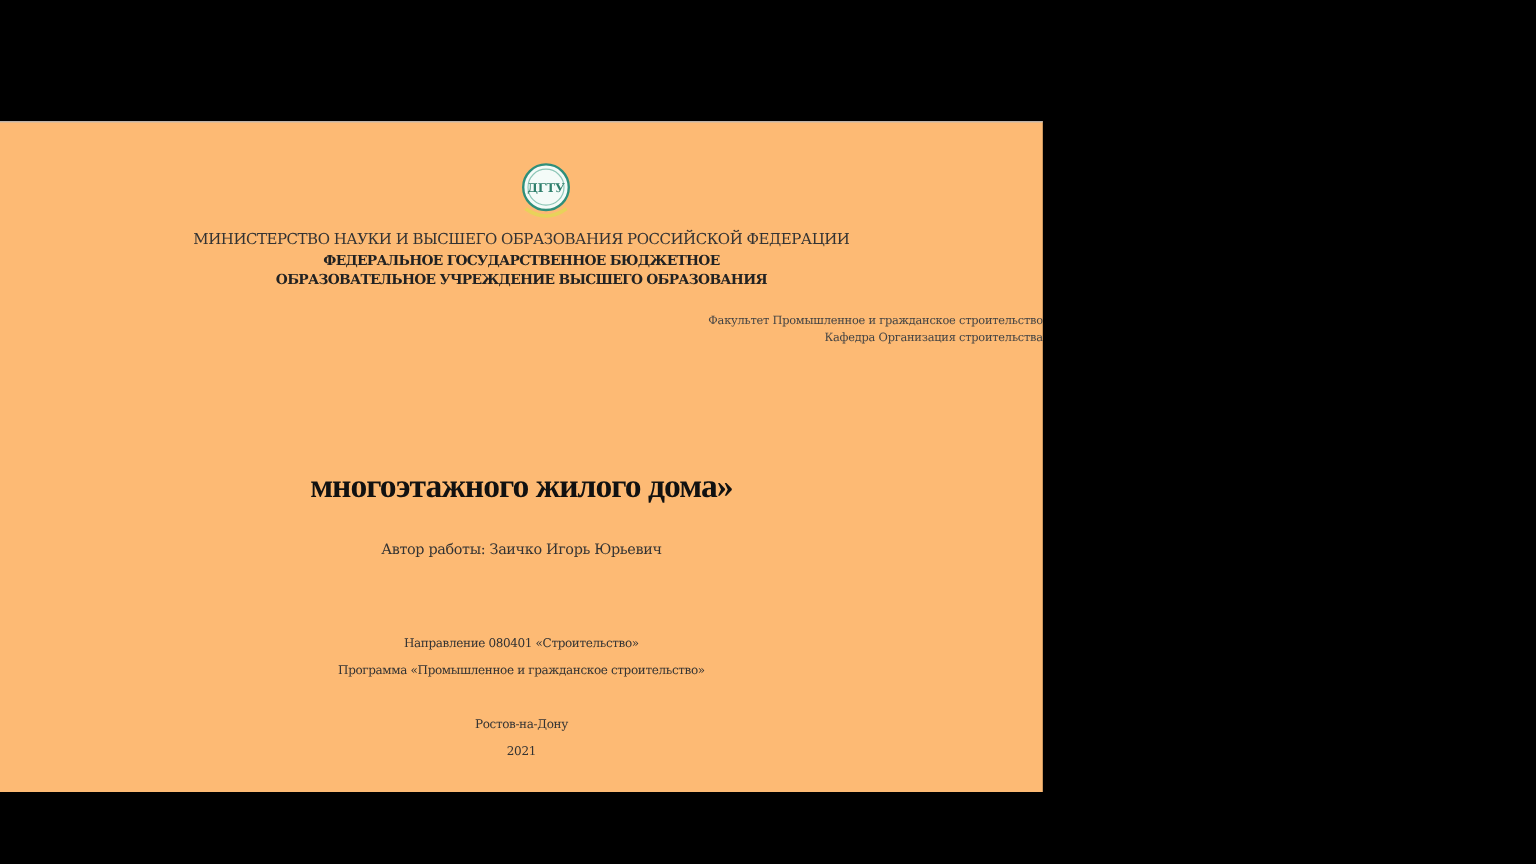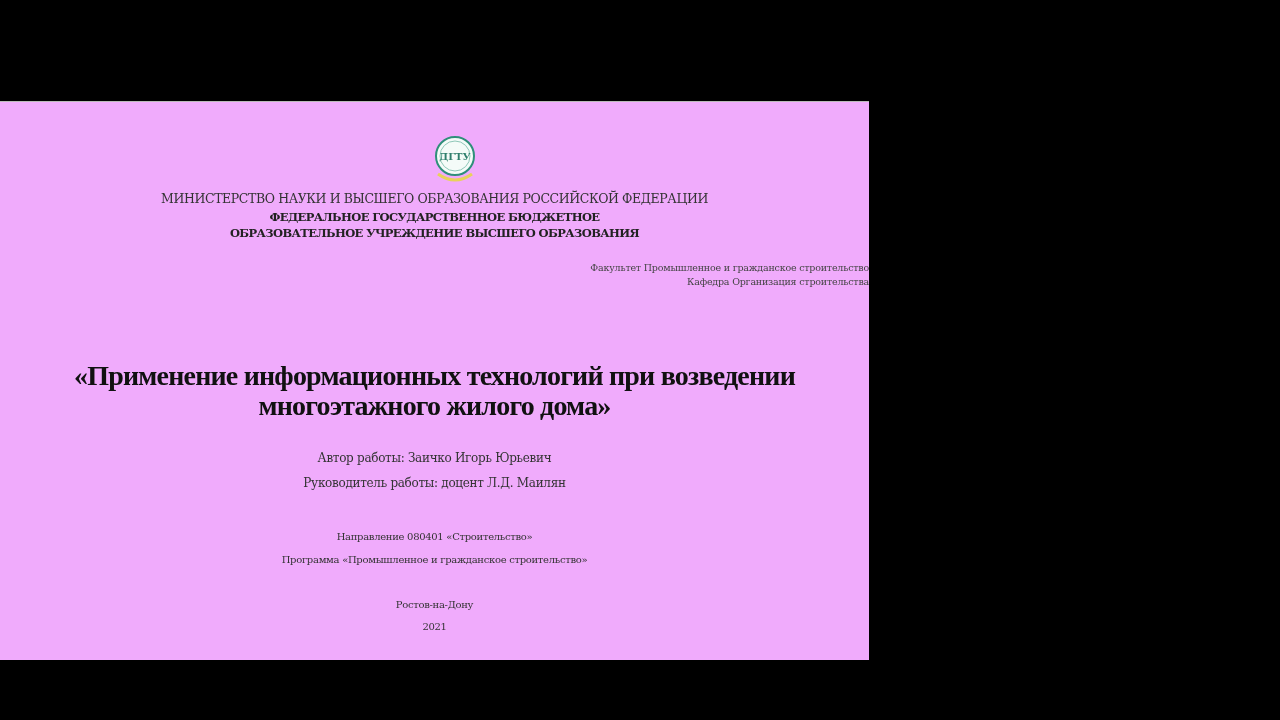--- a/index.html
+++ b/index.html
@@ -1,17 +1,17 @@
 <!DOCTYPE html>
 <html><head>
 <meta charset="utf-8">
 <style>
   html, body { margin:0; padding:0; }
   body { width:1280px; height:720px; background:#000; position:relative; overflow:hidden; }
-  .slide { position:absolute; left:0; top:101px; width:869px; height:558px; background:#f0abfc; border-top:1px solid #bbb; }
+  .slide { position:absolute; left:0; top:101px; width:869px; height:558px; background:#fdba74; border-top:1px solid #bbb; }
   .center { position:absolute; left:0; width:100%; text-align:center; color:#333; }
   .serif { font-family:"DejaVu Serif", serif; }
   .logo { position:absolute; left:432px; top:32px; width:46px; height:50px; }
   .h1 { top:89px; font-size:12.5px; letter-spacing:-0.4px; color:#333; }
   .h2 { font-size:11.5px; font-weight:bold; letter-spacing:-0.6px; color:#222; }
   .h3 { font-size:9.5px; letter-spacing:-0.2px; color:#444;text-align:right; }
   .title { font-family:"Liberation Serif", serif; font-weight:bold; font-size:28px; letter-spacing:-0.8px; color:#111; line-height:29px; }
   .author { font-size:12px; color:#333; letter-spacing:-0.3px; }
   .small { font-size:10px; color:#333; letter-spacing:-0.3px; }
 </style>
@@ -25,24 +25,22 @@
     <text x="23" y="26" text-anchor="middle" font-size="10" font-weight="bold" fill="#2f7f6c" font-family="DejaVu Serif, serif">ДГТУ</text>
     <path d="M6 40 Q23 52 40 40" fill="none" stroke="#e8d25a" stroke-width="3"></path>
   </svg>
 
   <div class="center serif h1">МИНИСТЕРСТВО НАУКИ И ВЫСШЕГО ОБРАЗОВАНИЯ РОССИЙСКОЙ ФЕДЕРАЦИИ</div>
   <div class="center serif h2" style="top:108px">ФЕДЕРАЛЬНОЕ ГОСУДАРСТВЕННОЕ БЮДЖЕТНОЕ</div>
   <div class="center serif h2" style="top:124px">ОБРАЗОВАТЕЛЬНОЕ УЧРЕЖДЕНИЕ ВЫСШЕГО ОБРАЗОВАНИЯ</div>
   <div class="center serif h3" style="top:160px">Факультет Промышленное и гражданское строительство</div>
   <div class="center serif h3" style="top:174px">Кафедра Организация строительства</div>
 
-  <div class="center title" style="top:259px">«Применение информационных технологий при возведении</div>
   <div class="center title" style="top:289px">многоэтажного жилого дома»</div>
 
   <div class="center serif author" style="top:349px">Автор работы: Заичко Игорь Юрьевич</div>
-  <div class="center serif author" style="top:374px">Руководитель работы: доцент Л.Д. Маилян</div>
 
   <div class="center serif small" style="top:429px">Направление 080401 «Строительство»</div>
   <div class="center serif small" style="top:452px">Программа «Промышленное и гражданское строительство»</div>
 
   <div class="center serif small" style="top:497px">Ростов-на-Дону</div>
   <div class="center serif small" style="top:519px">2021</div>
 </div>
 
 </body></html>

